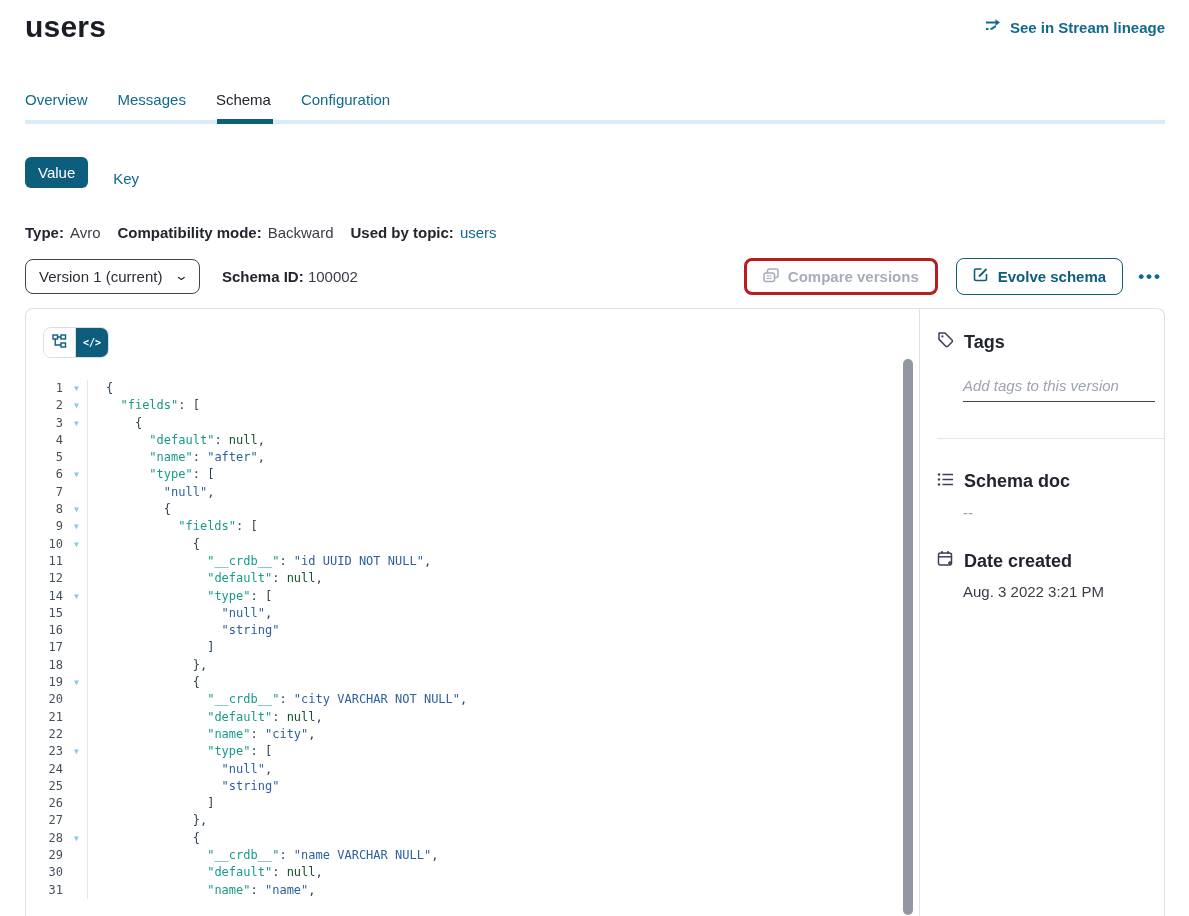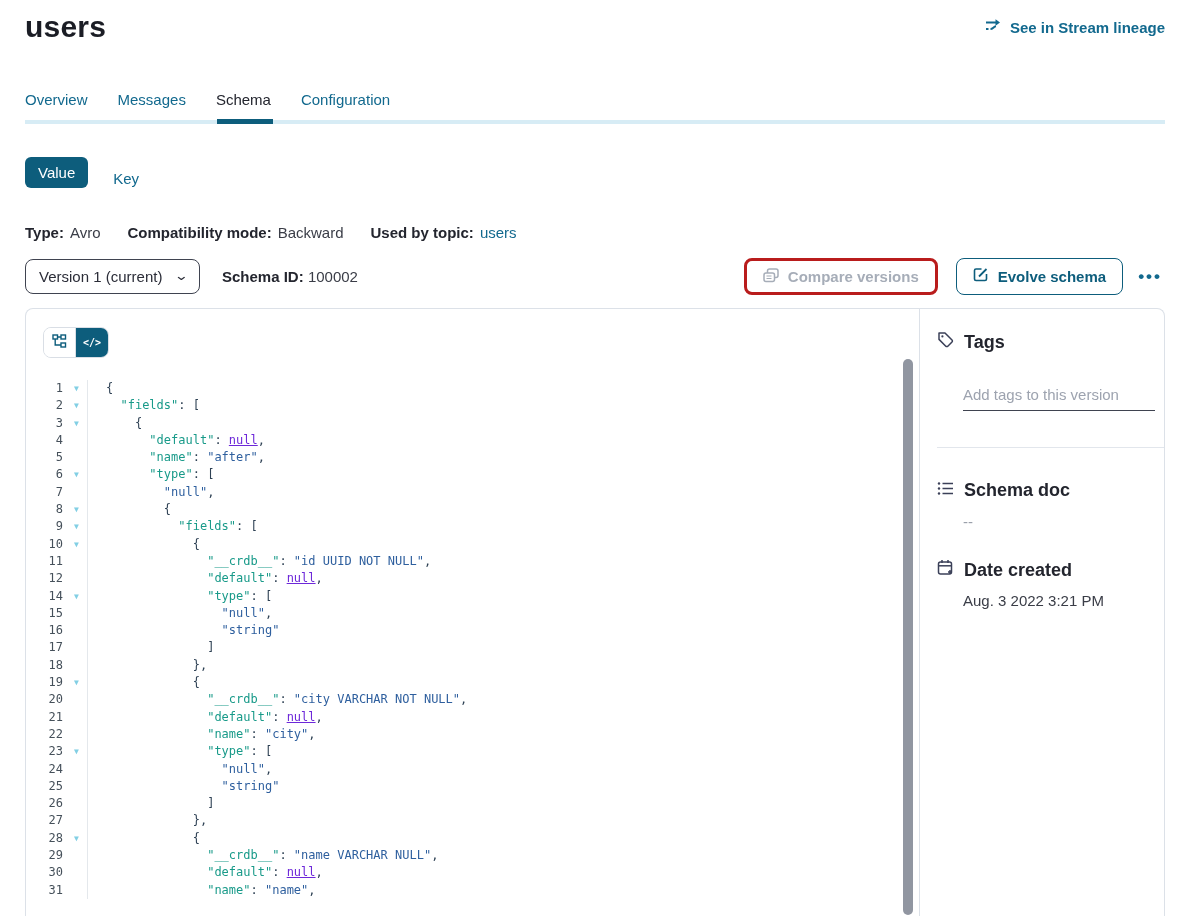--- a/index.html
+++ b/index.html
@@ -20,21 +20,21 @@
   .tabtrack { position:relative; height:4px; background:#d7ecf5; width:1140px; }
   .tabtrack .ind { position:absolute; left:192px; width:56px; height:5px; top:-1px; background:#0d5d7c; }
 
   
   .vk { display:flex; align-items:center; gap:25px; margin-top:33px; }
   .btn-value { background:#0d5d7c; color:#fff; font-size:15px; border:none;
     border-radius:6px; padding:7px 13px; cursor:pointer; }
   .key-link { color:#12698e; font-size:15px; cursor:pointer;margin-top:12px; }
 
   
-  .meta { display:flex; gap:15px; margin-top:36px; font-size:15px; color:#3a3d47; }
+  .meta { display:flex; gap:5px; margin-top:36px; font-size:15px; color:#3a3d47; }
   .meta b { color:#23252e; }
   .meta .grp { display:flex; gap:6px; margin-right:12px; }
   .meta a { color:#12698e; cursor:pointer; text-decoration:none; }
 
   
   .controls { display:flex; align-items:center; margin-top:17px; }
   .select { display:flex; align-items:center; justify-content:space-between; width:175px; height:35px;
     border:1.5px solid #3f4350; border-radius:8px; padding:0 12px 0 13px; font-size:15px;
     color:#2b2d38; cursor:pointer; background:#fff; }
   .chev { font-size:13px; color:#2b2d38; transform:scaleX(1.35); margin-top:-2px; }
@@ -59,32 +59,32 @@
   .seg .s2 { width:33px; display:flex; align-items:center; justify-content:center; background:#0d5d7c;
     color:#fff; font-family:"DejaVu Sans Mono", monospace; font-size:10px; font-weight:700; cursor:pointer; }
 
   .code { margin-top:22px; font-family:"DejaVu Sans Mono", monospace; font-size:12px; }
   .code-line { display:flex; height:17.3px; line-height:17.3px; }
   .gnum { width:40px; text-align:right; padding-right:3px; color:#45505a; }
   .gfold { width:21px; text-align:center; color:#82cfe4; font-size:8px; line-height:17.3px; cursor:pointer; }
   .ctext { border-left:1px solid #e4e8ec; padding-left:18px; white-space:pre; flex:1; }
   .tk-k { color:#189a89; }
   .tk-s { color:#2e5f9e; }
-  .tk-u { color:#6d28d9;text-decoration:underline; }
+  .tk-u { color:#14532d; }
   .tk-p { color:#2e4154; }
 
   .scrollbar { position:absolute; right:6px; top:50px; width:10px; height:556px;
     background:#9196a1; border-radius:5px; cursor:grab; }
 
   
   .sidebar { flex:1; padding:22px 0 0 17px; }
   .sec-hd { display:flex; align-items:center; gap:10px; font-size:18px; font-weight:700; color:#23252e; }
   .sec-hd svg { flex:none; }
   .sec-body { margin-left:26px; }
-  .tags-input { margin-top:33px; }
+  .tags-input { margin-top:24px;font-style:italic; }
   .tags-input .ph { color:#9da3af; font-size:15px; }
   .tags-input .ul { margin-top:7px; width:192px; border-bottom:1.5px solid #3f4350; }
   .side-div { width:227px; border-bottom:1px solid #e2e6ec; margin-top:36px; }
   .doc-val { color:#9aa0aa; font-size:15px; margin-top:12px; }
   .date-val { color:#3a3d47; font-size:15px; margin-top:11px; }
   .sec-schema { margin-top:32px; }
   .sec-date { margin-top:29px; }
 </style>
 </head>
 <body>

